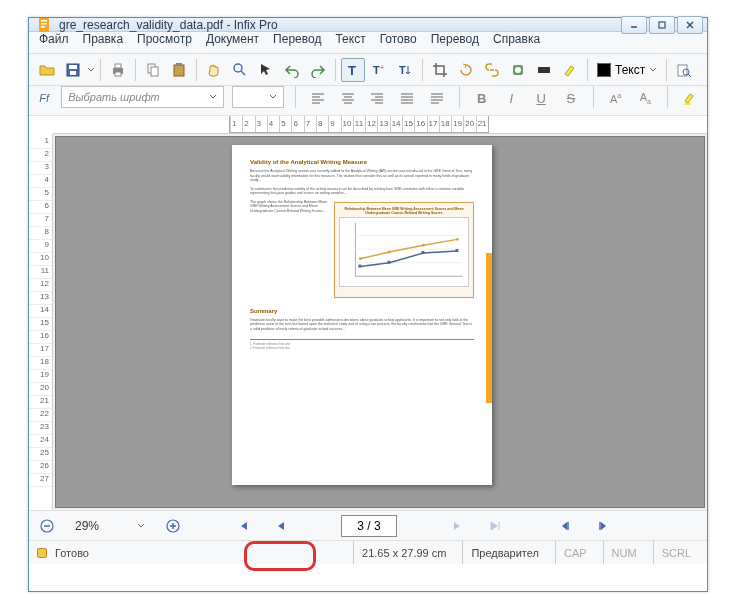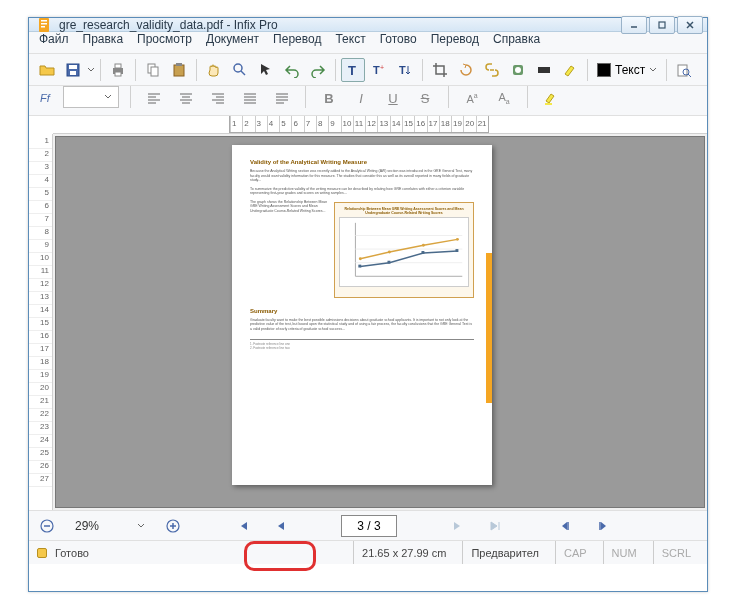--- a/index.html
+++ b/index.html
@@ -221,20 +221,26 @@
           <circle cx="10" cy="10" r="3" fill="none" stroke="#4a6aaa"></circle>
           <line x1="12" y1="12" x2="15" y2="15" stroke="#4a6aaa"></line>
         </svg>
       </div>
   </div>
 
   <div class="fontrow">
     <div class="tbtn" style="width:20px;">
         <span style="color:#4a6aaa;font-style:italic;font-size:11px;">Ff</span>
       </div>
+    <div class="fontsel">
+        <span>Выбрать шрифт</span>
+        <svg class="dd" style="margin-left:auto" viewBox="0 0 8 8">
+          <path d="M1 2 l3 3 l3 -3" fill="none" stroke="#666"></path>
+        </svg>
+      </div>
     <div class="sizesel">
         <span></span>
         <svg class="dd" style="margin-left:auto" viewBox="0 0 8 8">
           <path d="M1 2 l3 3 l3 -3" fill="none" stroke="#666"></path>
         </svg>
       </div>
     <div class="sep"></div>
     <div class="tbtn">
         <svg viewBox="0 0 16 16">
           <line x1="2" y1="4" x2="14" y2="4" stroke="#666"></line>

